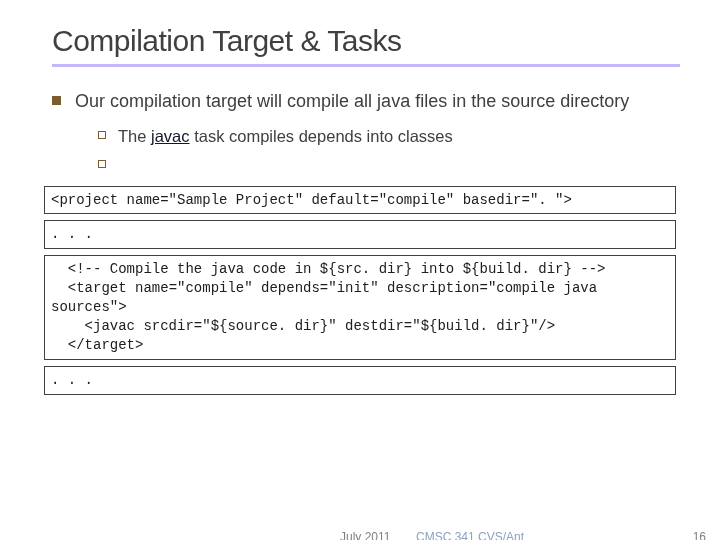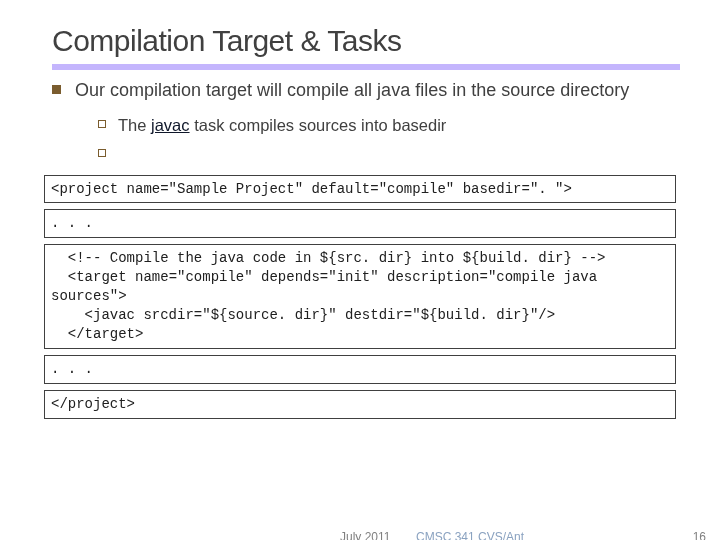--- a/index.html
+++ b/index.html
@@ -11,23 +11,23 @@
     position: relative;
     overflow: hidden;
   }
   .slide {
     padding: 24px 40px 0 52px;
   }
   .title {
     font-size: 30px;
     font-weight: normal;
     color: #404040;
-    border-bottom: 6px solid #c4b5fd;
+    border-bottom: 3px solid #c4b5fd;
     padding-bottom: 6px;
-    margin-bottom: 8px;
+    margin-bottom: 22px;
     letter-spacing: -0.5px;
   }
   .lvl1 {
     display: flex;
     align-items: flex-start;
     gap: 14px;
     margin-bottom: 12px;
   }
   .lvl1 .bullet-sq {
     width: 9px;
@@ -117,36 +117,35 @@
   <h1 class="title">Compilation Target &amp; Tasks</h1>
 
   <div class="lvl1">
     <div class="bullet-sq"></div>
     <div class="txt">Our compilation target will compile all java files in the source directory</div>
   </div>
 
   <div class="sublist">
     <div class="lvl2">
       <div class="bullet-open"></div>
-      <div class="txt"><span>The </span><span class="link">javac</span><span> task compiles sources into basedir</span></div>
+      <div class="txt"><span>The </span><span class="link">javac</span><span> task compiles depends into classes</span></div>
     </div>
     <div class="lvl2">
       <div class="bullet-open"></div>
     </div>
   </div>
 
   <div class="codeblocks">
     <div class="codebox">&lt;project name="Sample Project" default="compile" basedir=". "&gt;</div>
     <div class="codebox">. . .</div>
     <div class="codebox">  &lt;!-- Compile the java code in ${src. dir} into ${build. dir} --&gt;
   &lt;target name="compile" depends="init" description="compile java sources"&gt;
     &lt;javac srcdir="${source. dir}" destdir="${build. dir}"/&gt;
   &lt;/target&gt;</div>
     <div class="codebox">. . .</div>
-    <div class="codebox">&lt;/project&gt;</div>
   </div>
 
 </div>
 
 <div class="footer">
   <span class="date">July 2011</span>
   <span class="course"><span class="course-strong">CMSC 341 CVS/Ant</span></span>
   <span class="pagenum">16</span>
 </div>
 

